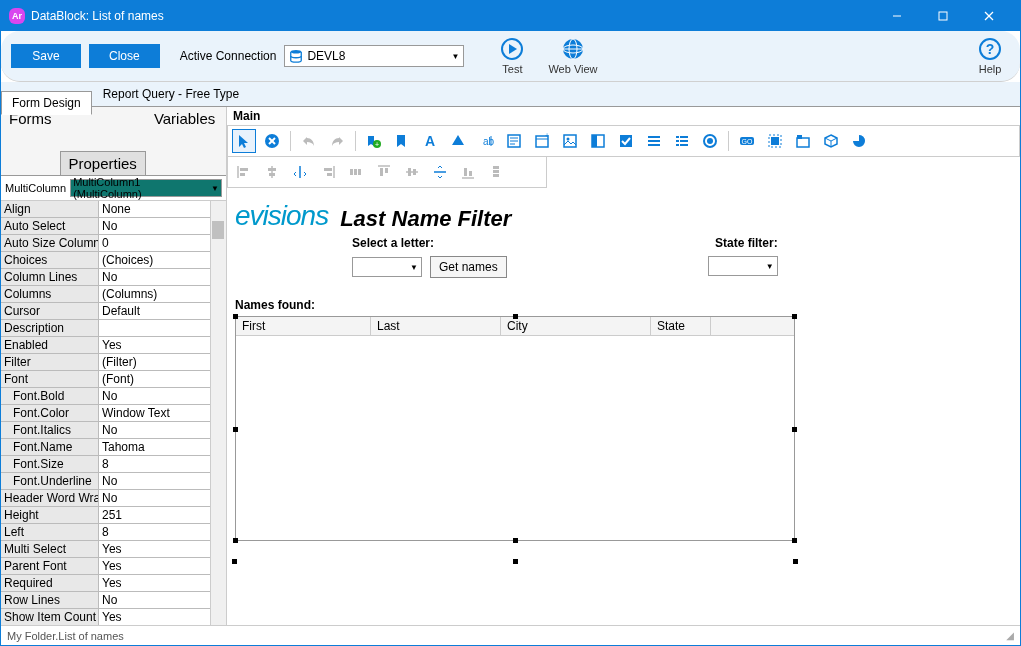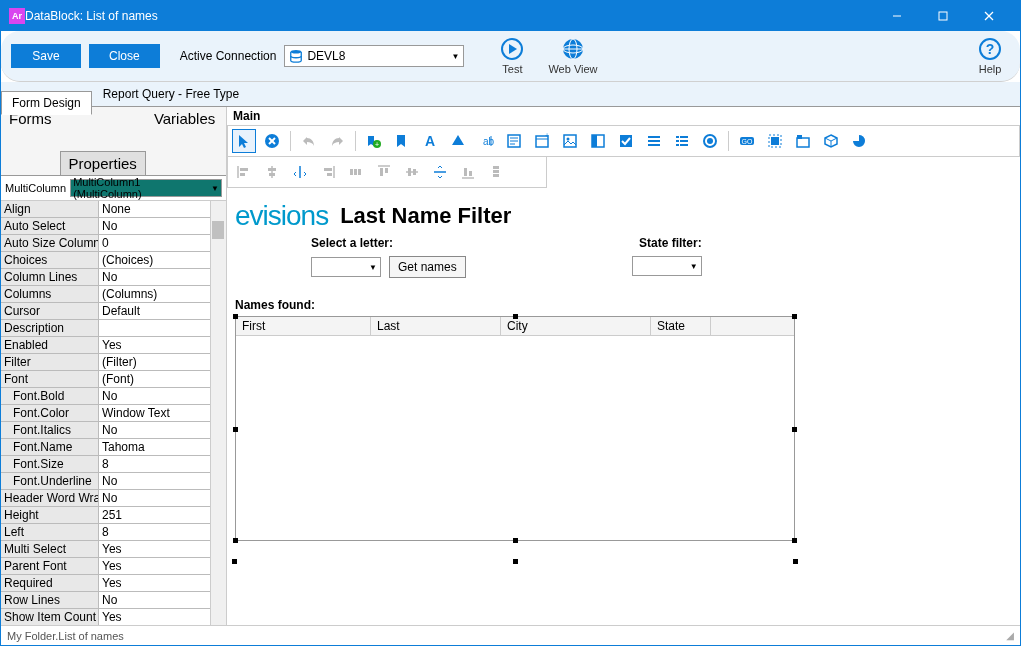--- a/index.html
+++ b/index.html
@@ -1,19 +1,19 @@
 <!DOCTYPE html>
 <html><head>
 <meta charset="utf-8">
 <style>
 * { box-sizing: border-box; margin: 0; padding: 0; }
 body { font-family: Tahoma, Arial, sans-serif; font-size: 11px; background: #fff; overflow: hidden; }
 .window { width: 1021px; height: 646px; border: 1px solid #0d7dd8; display: flex; flex-direction: column; }
 .titlebar { background: #0d7dd8; color: #fff; height: 30px; display: flex; align-items: center; padding: 0 8px; }
-.titlebar-icon { width: 16px; height: 16px; background: #d946ef; border-radius: 0; display: flex; align-items: center; justify-content: center; font-size: 9px; font-weight: bold; color: #fff; margin-right: 0; }
+.titlebar-icon { width: 16px; height: 16px; background: #d946ef; border-radius: 6px; display: flex; align-items: center; justify-content: center; font-size: 9px; font-weight: bold; color: #fff; margin-right: 6px; }
 .titlebar-text { font-size: 12px; flex: 1; }
 .titlebar-controls { display: flex; gap: 0; }
 .titlebar-btn { width: 46px; height: 30px; display: flex; align-items: center; justify-content: center; color: #fff; cursor: pointer; }
 
 .toolbar-row { background: #eaf3fb; padding: 6px 10px; display: flex; align-items: center; gap: 8px; border-bottom: 1px solid #d0d0d0; border-radius: 19px; }
 .btn-primary { background: #0d7dd8; color: #fff; border: none; padding: 5px 20px; font-size: 12px; cursor: pointer; min-width: 70px; }
 .conn-label { font-size: 12px; margin-left: 12px; }
 .conn-select { display: flex; align-items: center; border: 1px solid #999; background: #fff; height: 22px; width: 180px; padding: 0 4px; }
 .db-icon { width: 14px; height: 14px; margin-right: 4px; }
 .conn-text { flex: 1; font-size: 12px; }
@@ -430,25 +430,25 @@
         <div class="tb-btn disabled">
             <svg width="16" height="16">
               <rect x="5" y="2" width="6" height="3" fill="#bbb"></rect>
               <rect x="5" y="6" width="6" height="3" fill="#bbb"></rect>
               <rect x="5" y="10" width="6" height="3" fill="#bbb"></rect>
             </svg>
           </div>
       </div>
 
       <div class="canvas">
-        <div style="display:flex; align-items:center;">
+        <div style="display:flex; align-items:flex-end;font-style:italic;">
           <span class="logo">evisions</span>
           <span class="form-title">Last Name Filter</span>
         </div>
-        <div style="display:flex; margin-top:4px; margin-left:76px; gap:36px;">
+        <div style="display:flex; margin-top:4px; margin-left:117px; gap:71px;">
           <div>
             <div class="form-label">Select a letter:</div>
             <div style="display:flex; gap:8px; margin-top:6px; align-items:center;">
               <div class="dropdown">
                   <span style="font-size:8px;">▼</span>
                 </div>
               <button class="small-btn">Get names</button>
             </div>
           </div>
           <div style="margin-left:130px;">

